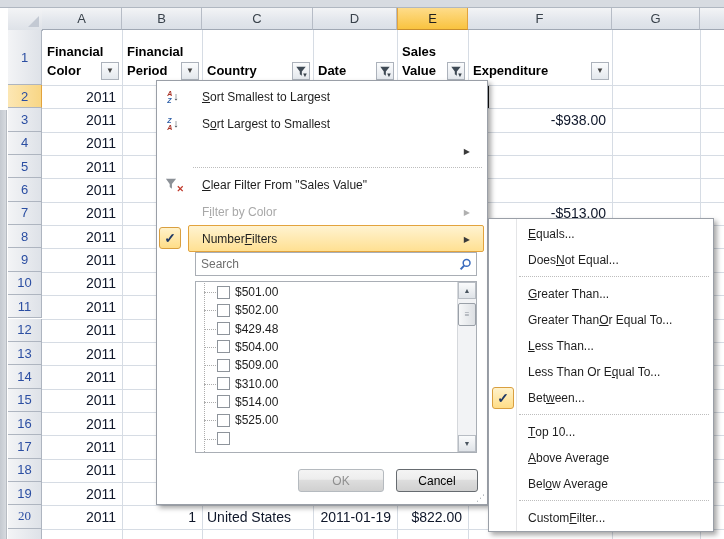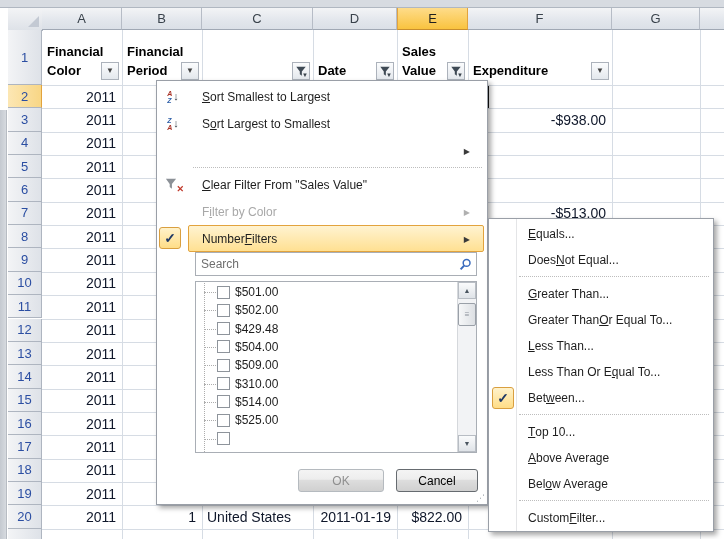--- a/index.html
+++ b/index.html
@@ -175,21 +175,21 @@
     <div class="rowh" style="top: 271.8px; height: 23.35px;">10</div>
     <div class="rowh" style="top: 295.15px; height: 23.35px;">11</div>
     <div class="rowh" style="top: 318.5px; height: 23.35px;">12</div>
     <div class="rowh" style="top: 341.85px; height: 23.35px;">13</div>
     <div class="rowh" style="top: 365.2px; height: 23.35px;">14</div>
     <div class="rowh" style="top: 388.55px; height: 23.35px;">15</div>
     <div class="rowh" style="top: 411.9px; height: 23.35px;">16</div>
     <div class="rowh" style="top: 435.25px; height: 23.35px;">17</div>
     <div class="rowh" style="top: 458.6px; height: 23.35px;">18</div>
     <div class="rowh" style="top: 481.95px; height: 23.35px;">19</div>
-    <div class="rowh" style="top: 505.3px; height: 23.35px;">20</div>
+    <div class="rowh" style="top: 505.3px; height: 23.35px; font-family: Liberation Serif, serif;">20</div>
     <div class="rowh" style="top: 528.65px; height: 23.35px;"></div>
   </div>
 <div id="cells">
     <div class="cell r" style="left: 42px; top: 85px; width: 80px; height: 23.35px;">2011</div>
     <div class="cell r" style="left: 42px; top: 108.35px; width: 80px; height: 23.35px;">2011</div>
     <div class="cell r" style="left: 468px; top: 108.35px; width: 144px; height: 23.35px;">-$938.00</div>
     <div class="cell r" style="left: 42px; top: 131.7px; width: 80px; height: 23.35px;">2011</div>
     <div class="cell r" style="left: 42px; top: 155.05px; width: 80px; height: 23.35px;">2011</div>
     <div class="cell r" style="left: 42px; top: 178.4px; width: 80px; height: 23.35px;">2011</div>
     <div class="cell r" style="left: 42px; top: 201.75px; width: 80px; height: 23.35px;">2011</div>
@@ -221,20 +221,21 @@
       </div>
     </div>
     <div class="hcell" style="left: 122px; width: 80px;">
       <span>Financial</span>
       <span>Period</span>
       <div class="hbtn">
         <span class="dd">▼</span>
       </div>
     </div>
     <div class="hcell" style="left: 202px; width: 111px;">
+      <span>Country</span>
       <div class="hbtn">
         <svg width="12" height="12" viewBox="0 0 14 14">
           <path d="M1.5 2h11L8 7.6v5l-2.4-1.8V7.6z" fill="#3F4A55"></path>
         </svg>
         <span class="mini">▼</span>
       </div>
     </div>
     <div class="hcell" style="left: 313px; width: 84px;">
       <span>Date</span>
       <div class="hbtn">

